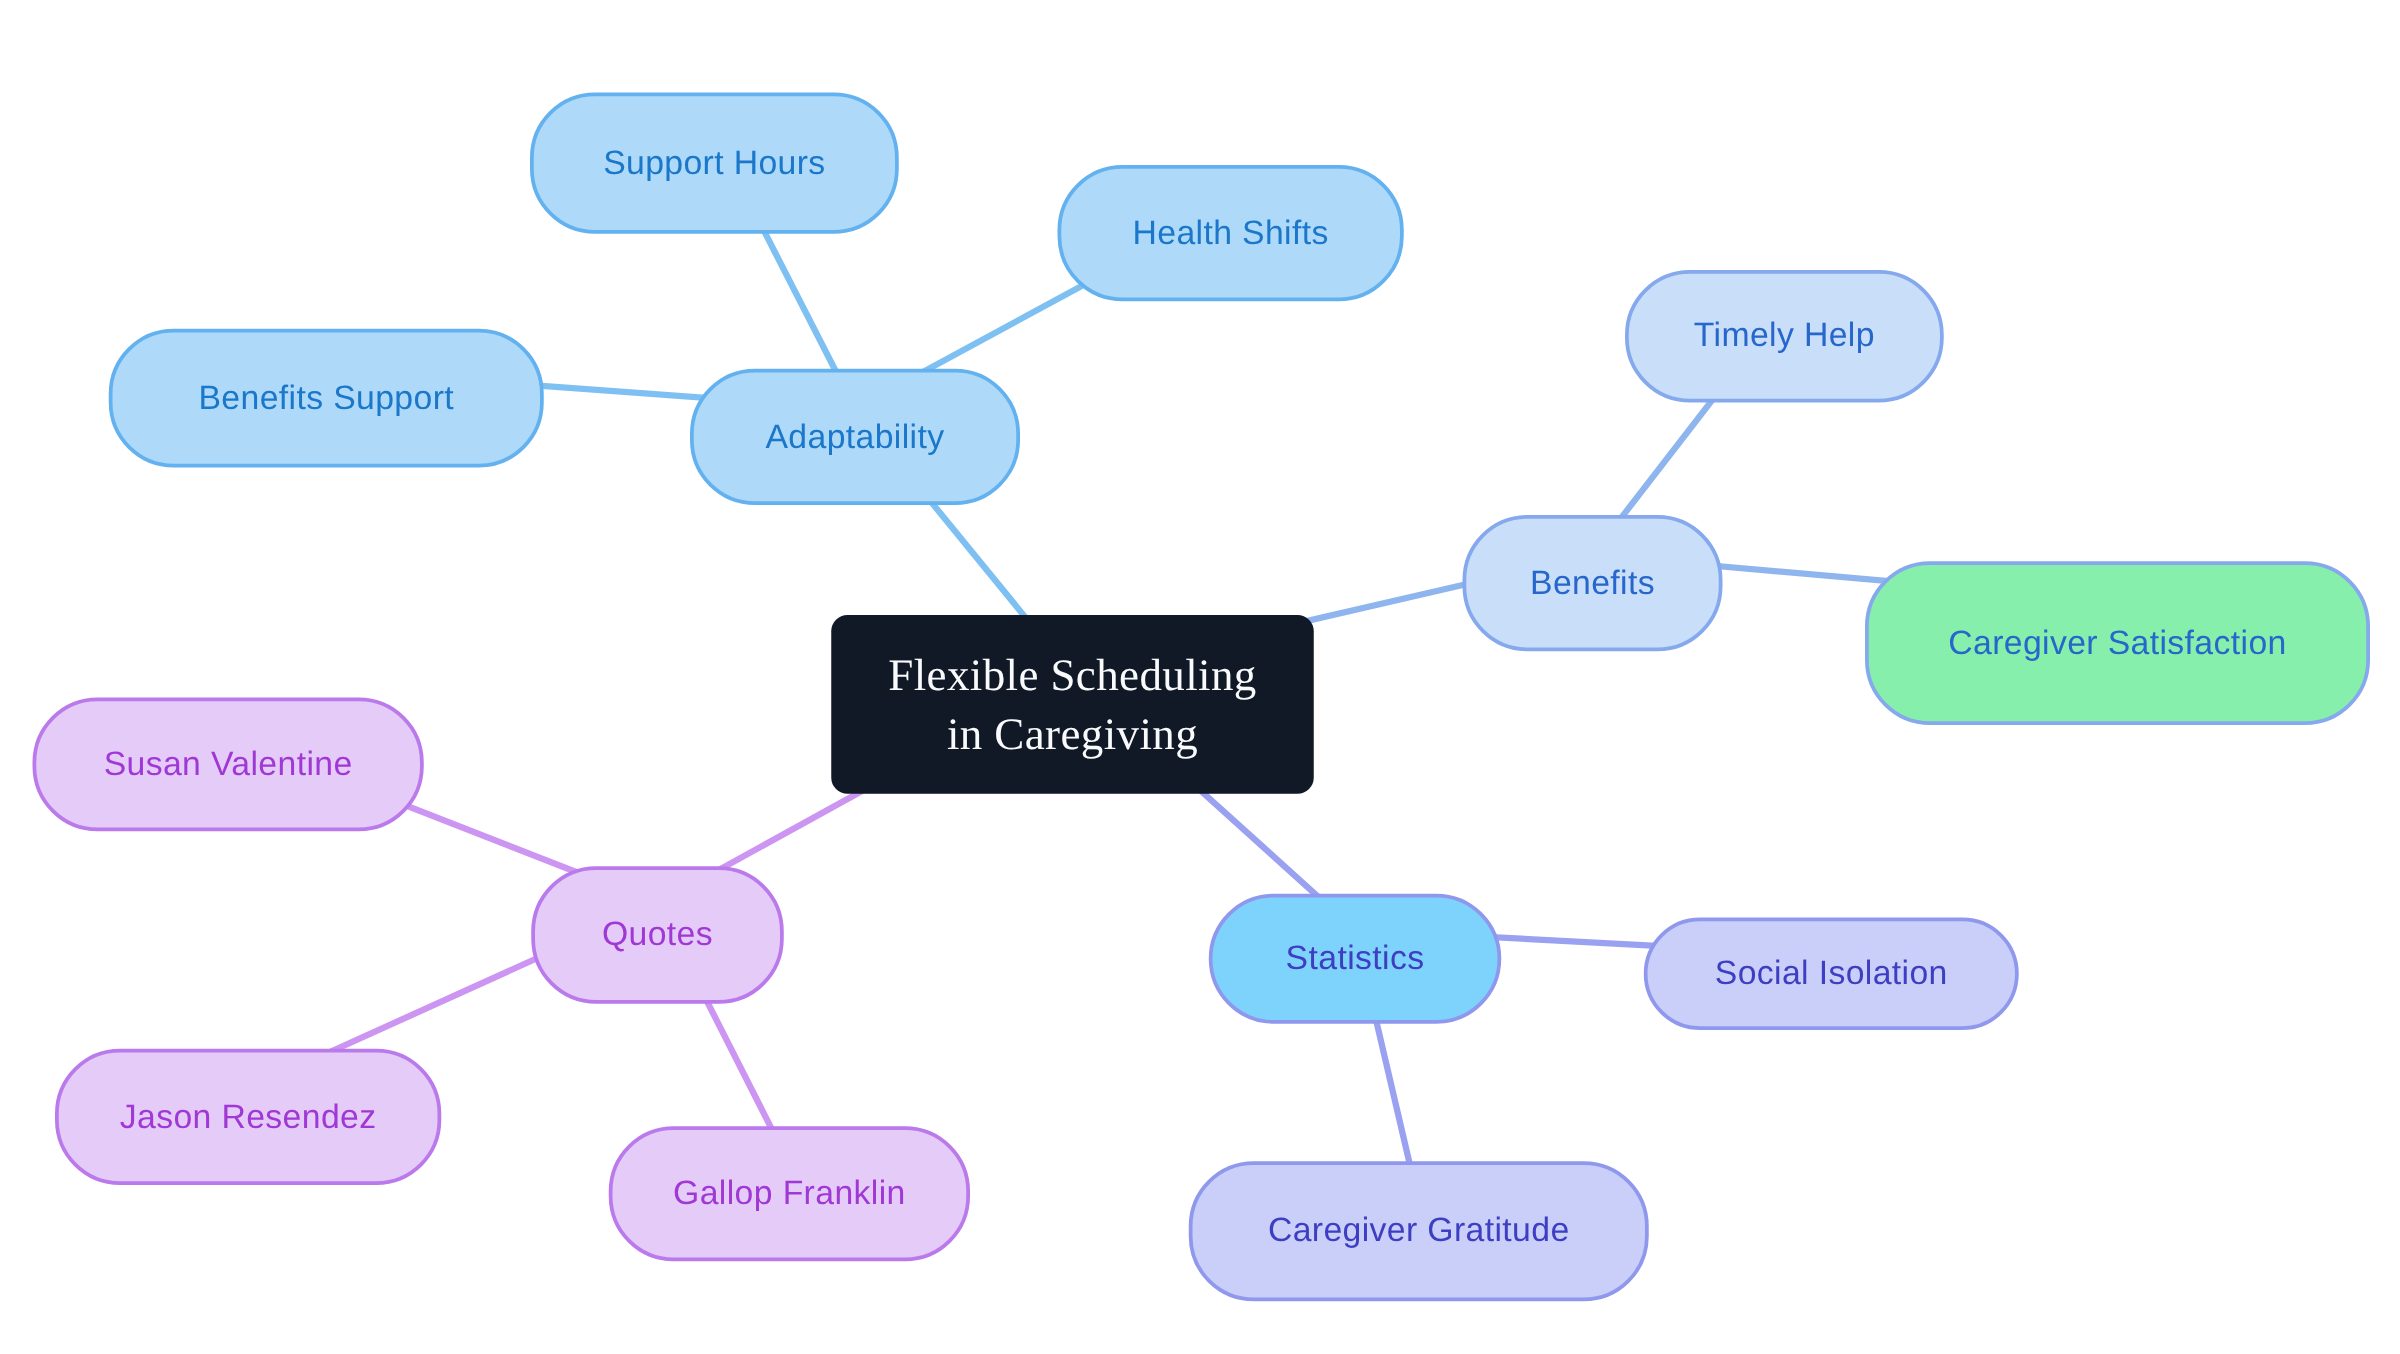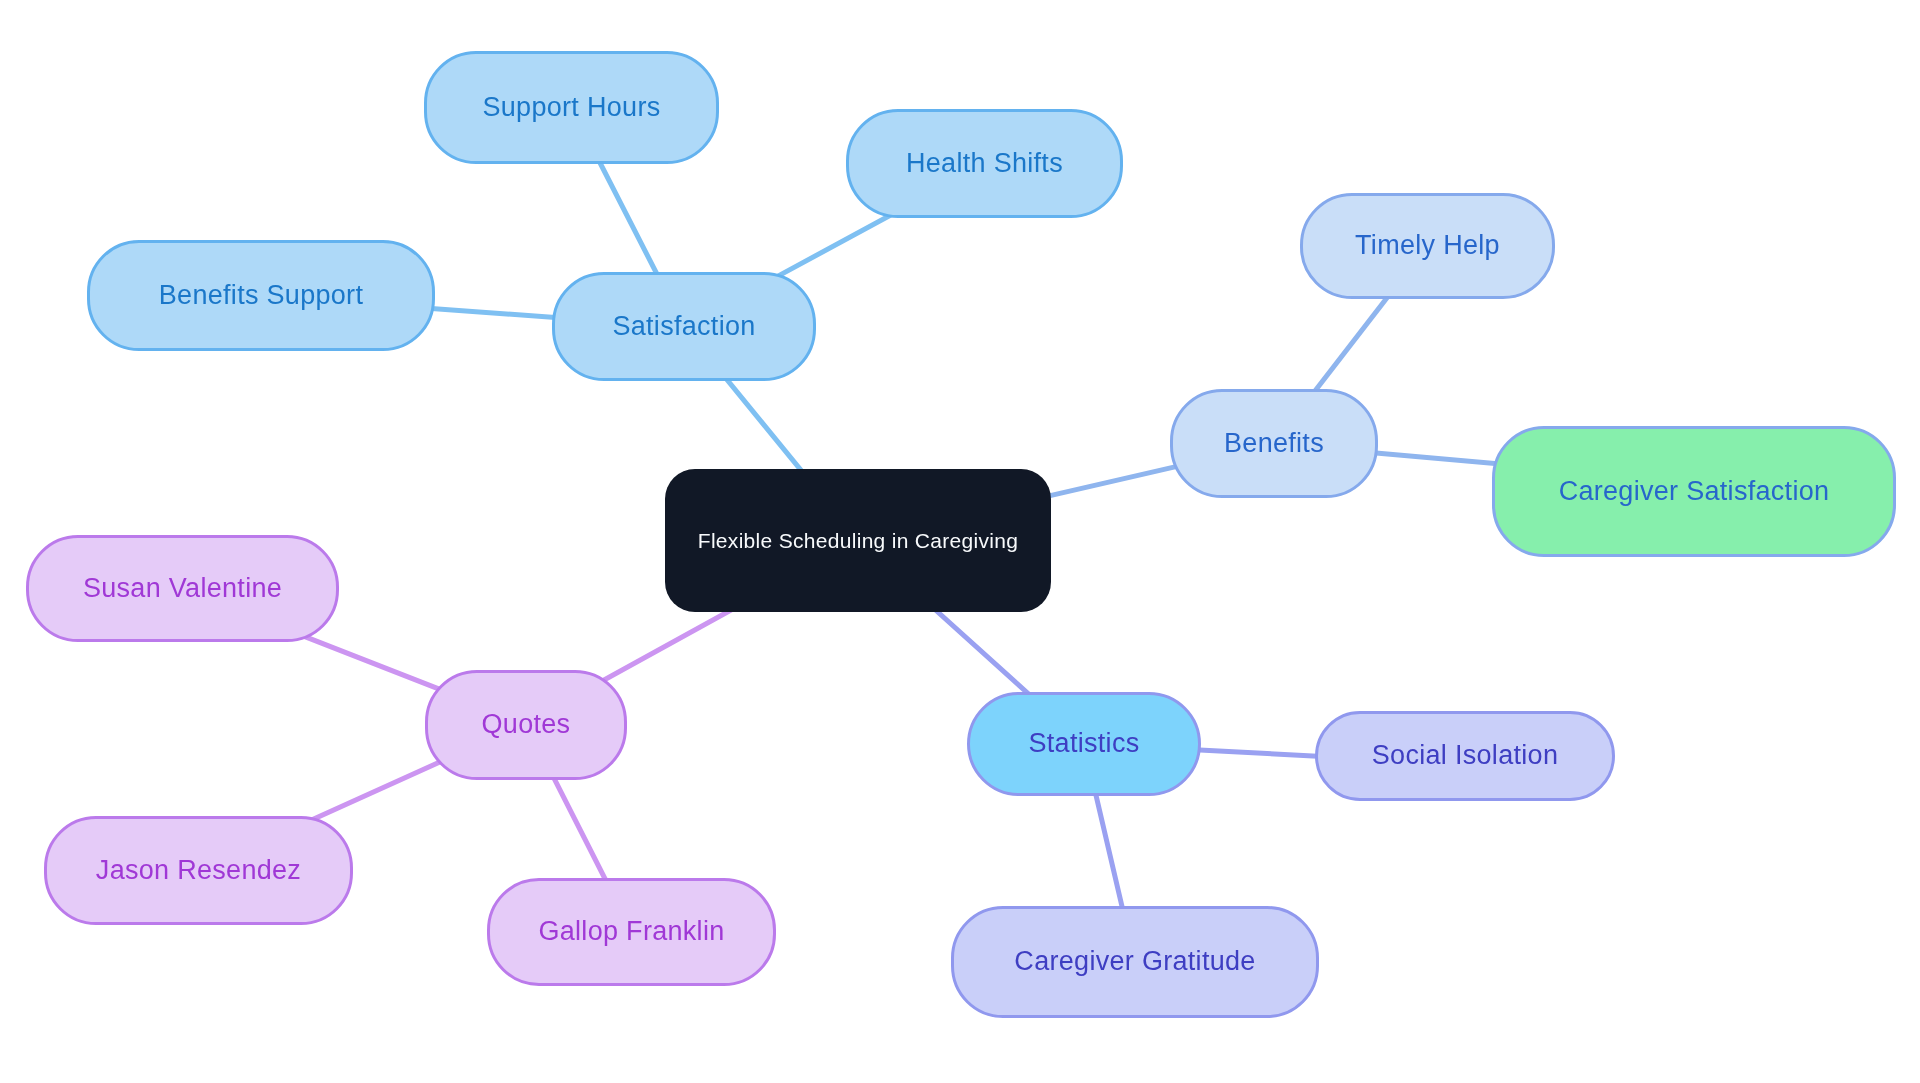--- a/index.html
+++ b/index.html
@@ -37,26 +37,28 @@
     justify-content: center;
     text-align: center;
     box-sizing: border-box;
     border: 3px solid transparent;
     border-radius: 52px;
     font-size: 27px;
     letter-spacing: 0.3px;
     line-height: 1.3;
     cursor: pointer;
     user-select: none;
+    margin-top: 23px;
   }
   .node.central {
     border: none;
-    border-radius: 30px;
+    border-radius: 13px;
     padding: 0 28px;
-    font-size: 21px;
+    font-size: 36px;
+    font-family: Liberation Serif, serif;
   }
 </style>
 </head>
 <body>
 
 <div class="canvas">
 
   <svg class="edge-layer" width="1920" height="1083" viewBox="0 0 1920 1083">
     <line x1="858" y1="540" x2="684" y2="327" stroke="#7fc0f2"></line>
     <line x1="684" y1="327" x2="572" y2="108" stroke="#7fc0f2"></line>
@@ -72,21 +74,21 @@
     <line x1="526" y1="723" x2="183" y2="589" stroke="#cc95f1"></line>
     <line x1="526" y1="723" x2="199" y2="871" stroke="#cc95f1"></line>
     <line x1="526" y1="723" x2="632" y2="932" stroke="#cc95f1"></line>
   </svg>
 
   <div class="node central" style="left: 665px; top: 469px; width: 386px; height: 143px; background-color: rgb(17, 24, 38); border-color: rgb(17, 24, 38); color: rgb(248, 250, 252);">
     <span>Flexible Scheduling in Caregiving</span>
   </div>
 
   <div class="node" style="left: 552px; top: 272px; width: 264px; height: 109px; background-color: rgb(174, 217, 248); border-color: rgb(99, 178, 239); color: rgb(26, 119, 201);">
-    <span>Satisfaction</span>
+    <span>Adaptability</span>
   </div>
   <div class="node" style="left: 424px; top: 51px; width: 295px; height: 113px; background-color: rgb(174, 217, 248); border-color: rgb(99, 178, 239); color: rgb(26, 119, 201);">
     <span>Support Hours</span>
   </div>
   <div class="node" style="left: 846px; top: 109px; width: 277px; height: 109px; background-color: rgb(174, 217, 248); border-color: rgb(99, 178, 239); color: rgb(26, 119, 201);">
     <span>Health Shifts</span>
   </div>
   <div class="node" style="left: 87px; top: 240px; width: 348px; height: 111px; background-color: rgb(174, 217, 248); border-color: rgb(99, 178, 239); color: rgb(26, 119, 201);">
     <span>Benefits Support</span>
   </div>

